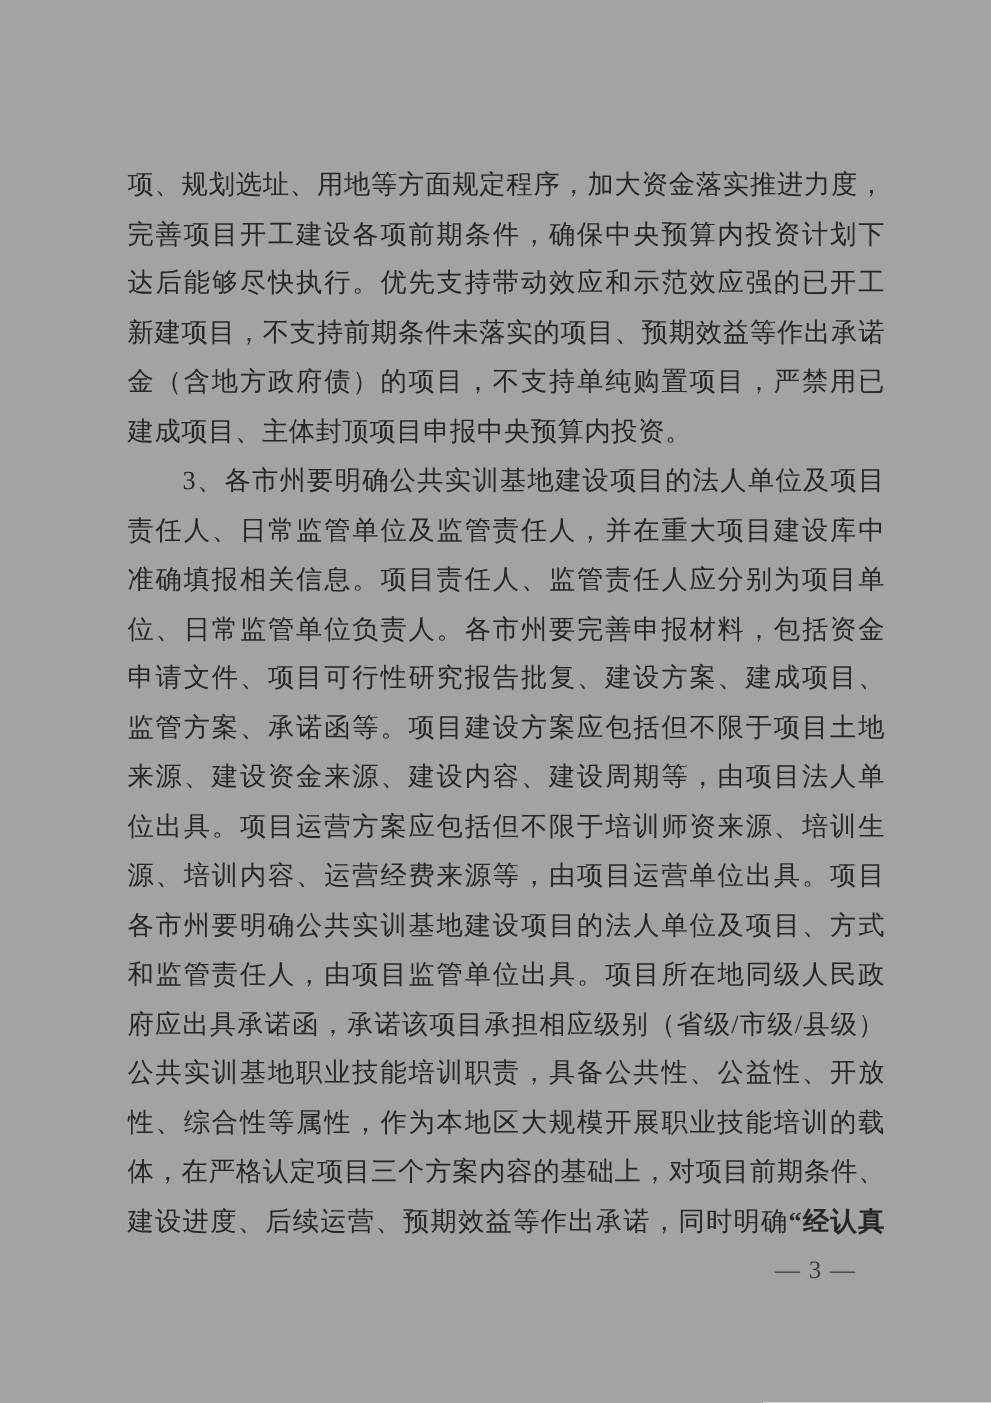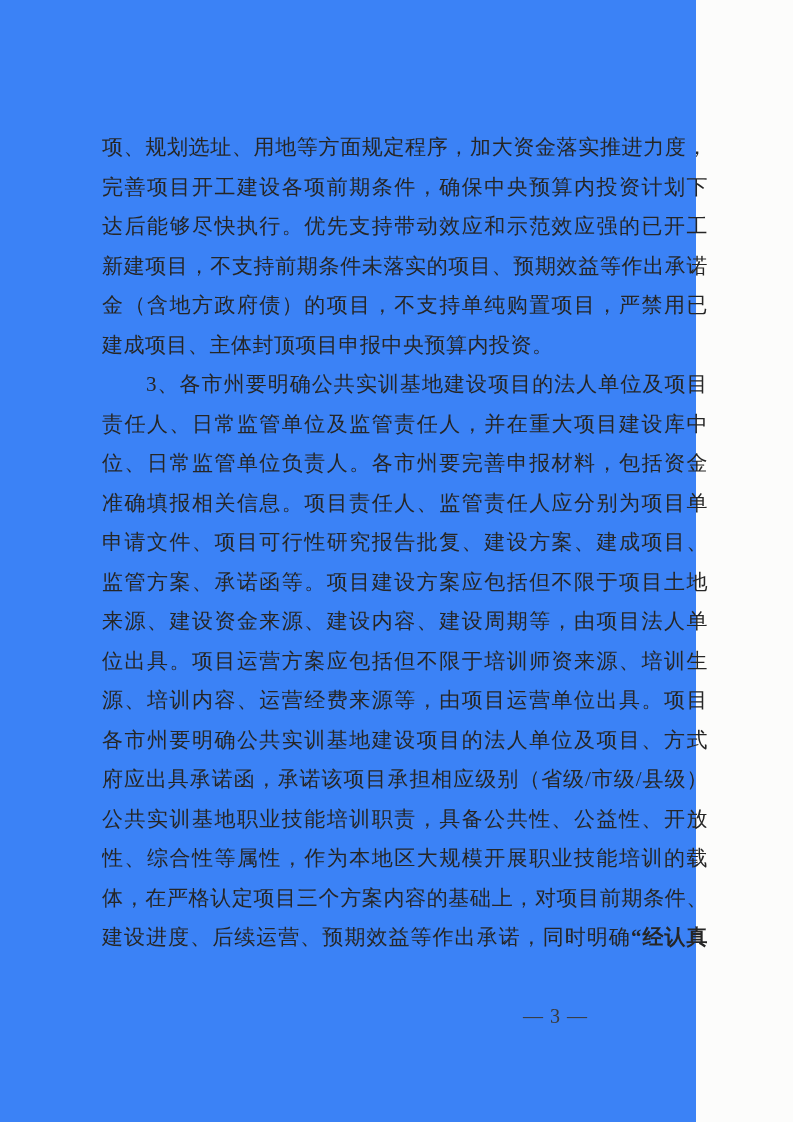--- a/index.html
+++ b/index.html
@@ -7,22 +7,22 @@
     width: 793px;
     height: 1122px;
     background: #fcfcfb;
     font-family: "Liberation Serif", "DejaVu Serif", serif;
     position: relative;
     overflow: hidden;
   }
   .page {
     position: absolute;
     left: 0; top: 0;
-    width: 696px; height: 1122px;
-    background: #3b82f6;
+    width: 793px; height: 1122px;
+    background: #a3a3a3;
     color: #262626;
   }
   .text-block {
     position: absolute;
     left: 102px;
     top: 128px;
     width: 606px;
   }
   .line {
     font-size: 21px;
@@ -62,28 +62,29 @@
 <div class="page">
   <div class="text-block">
       <div class="line"><span>项、规划选址、用地等方面规定程序，加大资金落实推进力度，</span></div>
       <div class="line"><span>完善项目开工建设各项前期条件，确保中央预算内投资计划下</span></div>
       <div class="line"><span>达后能够尽快执行。优先支持带动效应和示范效应强的已开工</span></div>
       <div class="line"><span>新建项目，不支持前期条件未落实的项目、预期效益等作出承诺</span></div>
       <div class="line"><span>金（含地方政府债）的项目，不支持单纯购置项目，严禁用已</span></div>
       <div class="line no-justify"><span>建成项目、主体封顶项目申报中央预算内投资。</span></div>
       <div class="line indent"><span>3、各市州要明确公共实训基地建设项目的法人单位及项目</span></div>
       <div class="line"><span>责任人、日常监管单位及监管责任人，并在重大项目建设库中</span></div>
+      <div class="line"><span>准确填报相关信息。项目责任人、监管责任人应分别为项目单</span></div>
       <div class="line"><span>位、日常监管单位负责人。各市州要完善申报材料，包括资金</span></div>
-      <div class="line"><span>准确填报相关信息。项目责任人、监管责任人应分别为项目单</span></div>
       <div class="line"><span>申请文件、项目可行性研究报告批复、建设方案、建成项目、</span></div>
       <div class="line"><span>监管方案、承诺函等。项目建设方案应包括但不限于项目土地</span></div>
       <div class="line"><span>来源、建设资金来源、建设内容、建设周期等，由项目法人单</span></div>
       <div class="line"><span>位出具。项目运营方案应包括但不限于培训师资来源、培训生</span></div>
       <div class="line"><span>源、培训内容、运营经费来源等，由项目运营单位出具。项目</span></div>
       <div class="line"><span>各市州要明确公共实训基地建设项目的法人单位及项目、方式</span></div>
+      <div class="line"><span>和监管责任人，由项目监管单位出具。项目所在地同级人民政</span></div>
       <div class="line"><span>府应出具承诺函，承诺该项目承担相应级别（省级/市级/县级）</span></div>
       <div class="line"><span>公共实训基地职业技能培训职责，具备公共性、公益性、开放</span></div>
       <div class="line"><span>性、综合性等属性，作为本地区大规模开展职业技能培训的载</span></div>
       <div class="line"><span>体，在严格认定项目三个方案内容的基础上，对项目前期条件、</span></div>
       <div class="line"><span>建设进度、后续运营、预期效益等作出承诺，同时明确</span><span class="bold">“经认真</span></div>
     </div>
   <div class="page-number">— 3 —</div>
 </div>
 
 </body></html>

